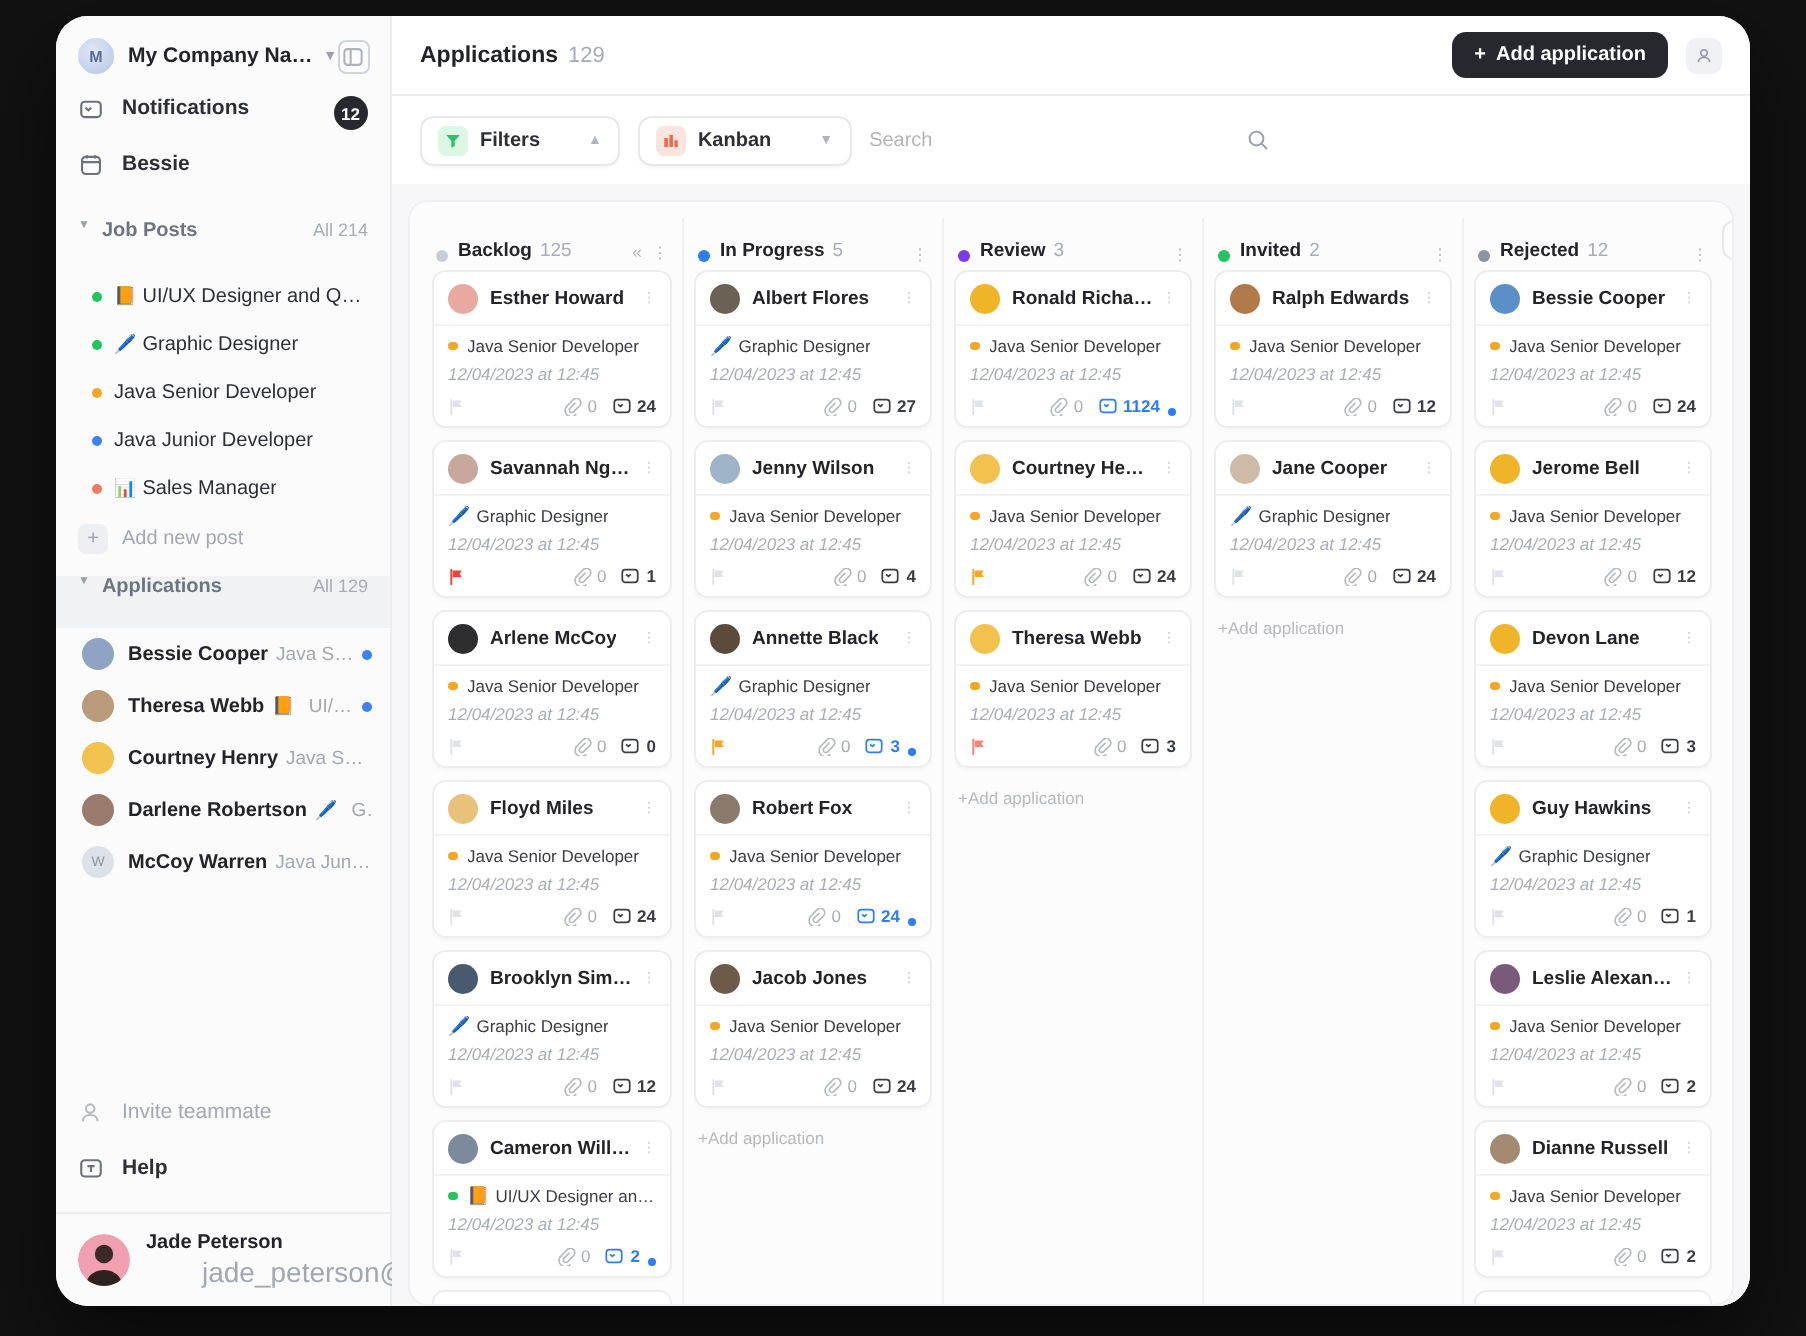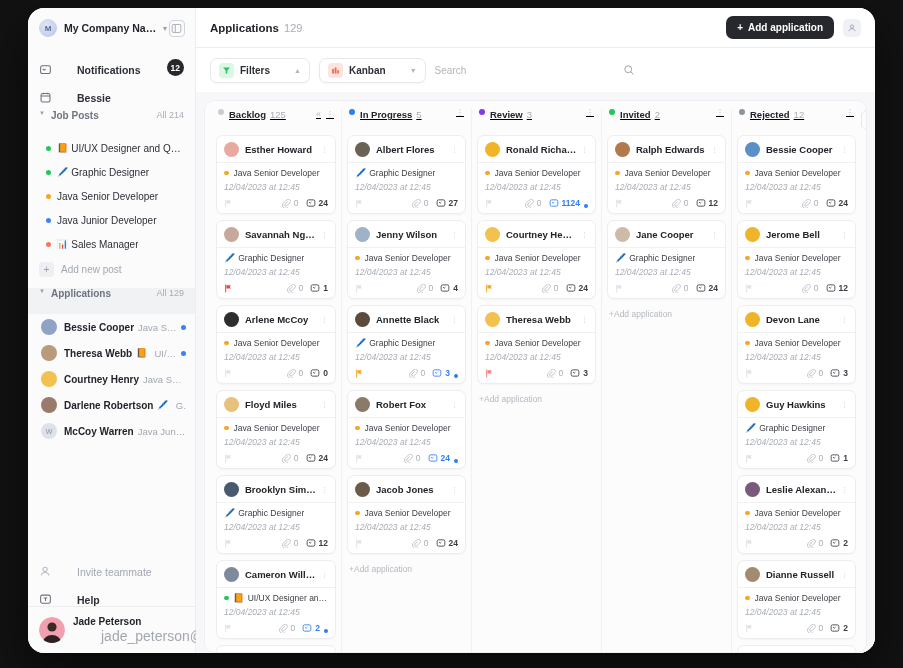--- a/index.html
+++ b/index.html
@@ -47,23 +47,23 @@
   }
   .caret { margin-left: 4px; color: #9aa0ab; font-size: 7px; }
   .collapse-btn {
     margin-left: auto; width: 17px; height: 17px;
     border: 1.2px solid #cfd3da; border-radius: 4px;
     display: flex; align-items: center; justify-content: center;
     color: #9aa0ab; font-size: 7px;
   }
 
   .nav-row {
-    display: flex; align-items: flex-end;
+    display: flex; align-items: flex-start;
     height: 28px; padding: 0 11px;
-    font-size: 10.5px; color: #2c2f36; font-weight: bold; gap: 16px;
+    font-size: 10.5px; color: #2c2f36; font-weight: bold;
   }
   .nav-row .ico { width: 14px; margin-right: 8px; color: #6b707b; display:flex; align-items:center; }
   .badge-dark {
     margin-left: auto;
     min-width: 17px; height: 17px; padding: 0 4px;
     background: #26282e; color: #fff;
     border-radius: 9px; font-size: 8.5px; font-weight: bold;
     display: flex; align-items: center; justify-content: center;
   }
 
@@ -163,21 +163,21 @@
 
   
   #board-area { flex: 1; background: #f7f7f9; padding: 8px 8px 0 8px; overflow: hidden; }
   #board {
     height: 100%; background: #fcfcfd;
     border-radius: 10px; border: 1px solid #eeeff2;
     display: flex; padding: 8px 6px 0 6px; gap: 0; overflow: hidden;
   }
   .column { width: 130px; flex: 0 0 130px; display: flex; flex-direction: column; padding: 0 5px; min-width:0;}
   .column + .column { border-left: 1px solid #f0f1f3; }
-  .col-head { display: flex; align-items: flex-start; height: 22px; padding: 0 2px; text-decoration: underline; }
+  .col-head { display: flex; align-items: flex-end; height: 22px; padding: 0 2px; }
   .col-dot { width: 6px; height: 6px; border-radius: 50%; margin-right: 5px; flex: 0 0 6px; }
   .col-name { font-size: 9.5px; font-weight: bold; color: #22242a; }
   .col-count { font-size: 9.5px; color: #a7acb6; margin-left: 4px; }
   .col-actions { margin-left: auto; display: flex; align-items: center; gap: 5px; color: #b0b5bd; font-size: 9px; }
   .kebab { letter-spacing: 0; line-height: 7px; font-size: 8px; }
   .col-body { flex: 1; display: flex; flex-direction: column; gap: 6px; padding-top: 4px; overflow: hidden; }
 
   .card {
     background: #fff; border: 1px solid #ededf0; border-radius: 7px;
     padding: 6px 7px 5px 7px;

